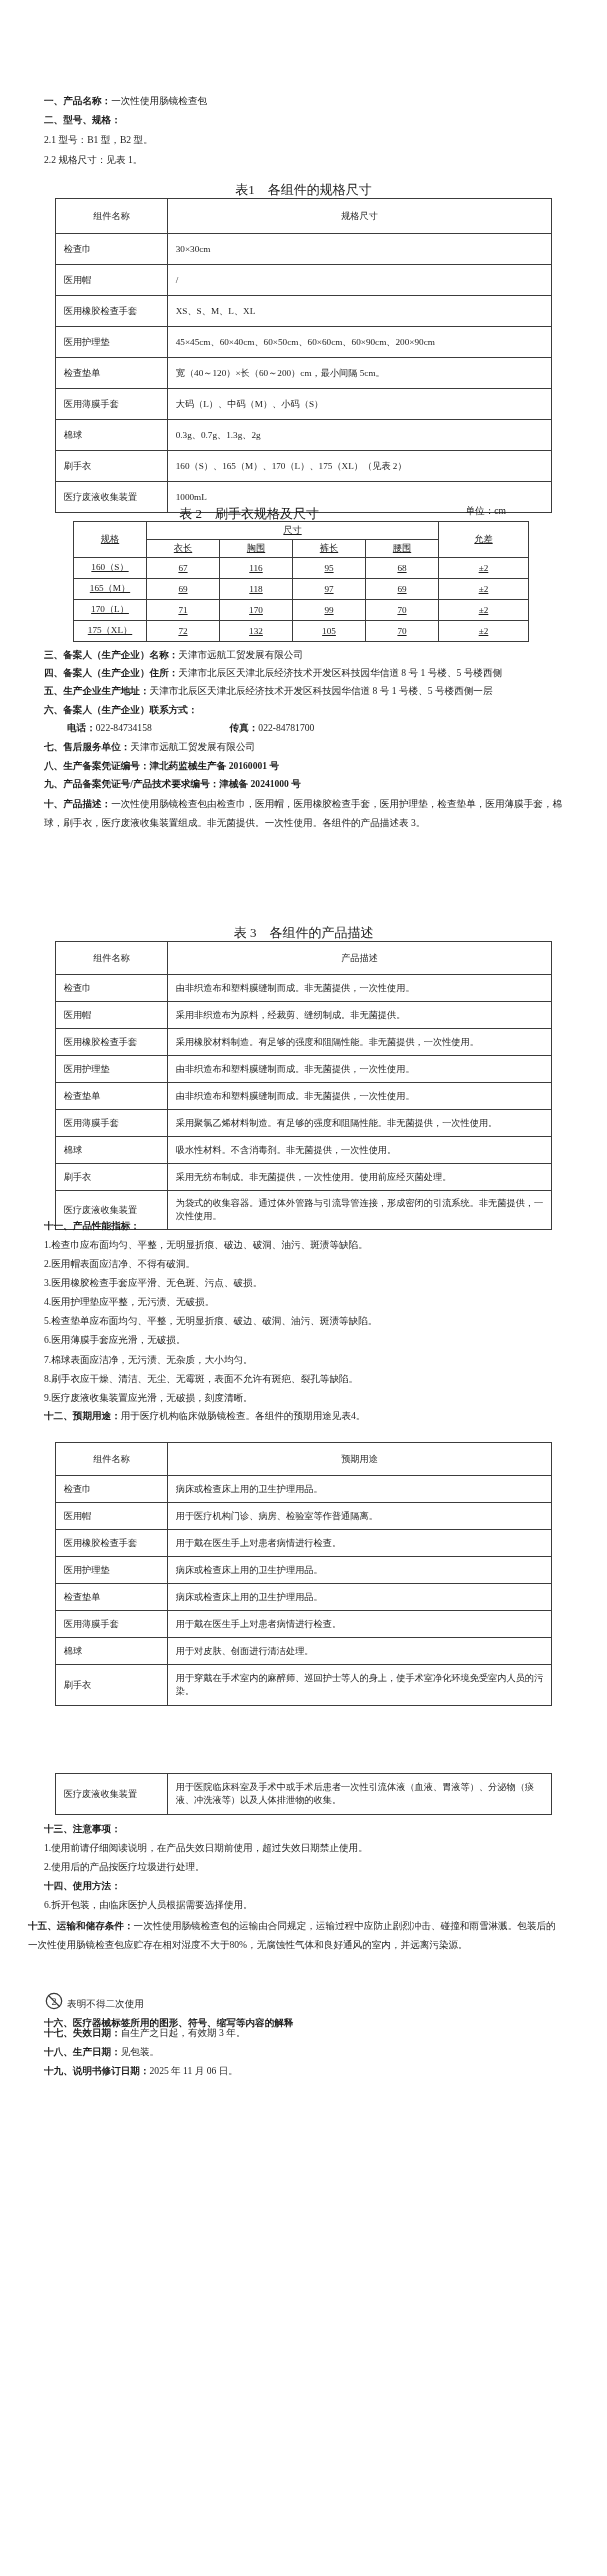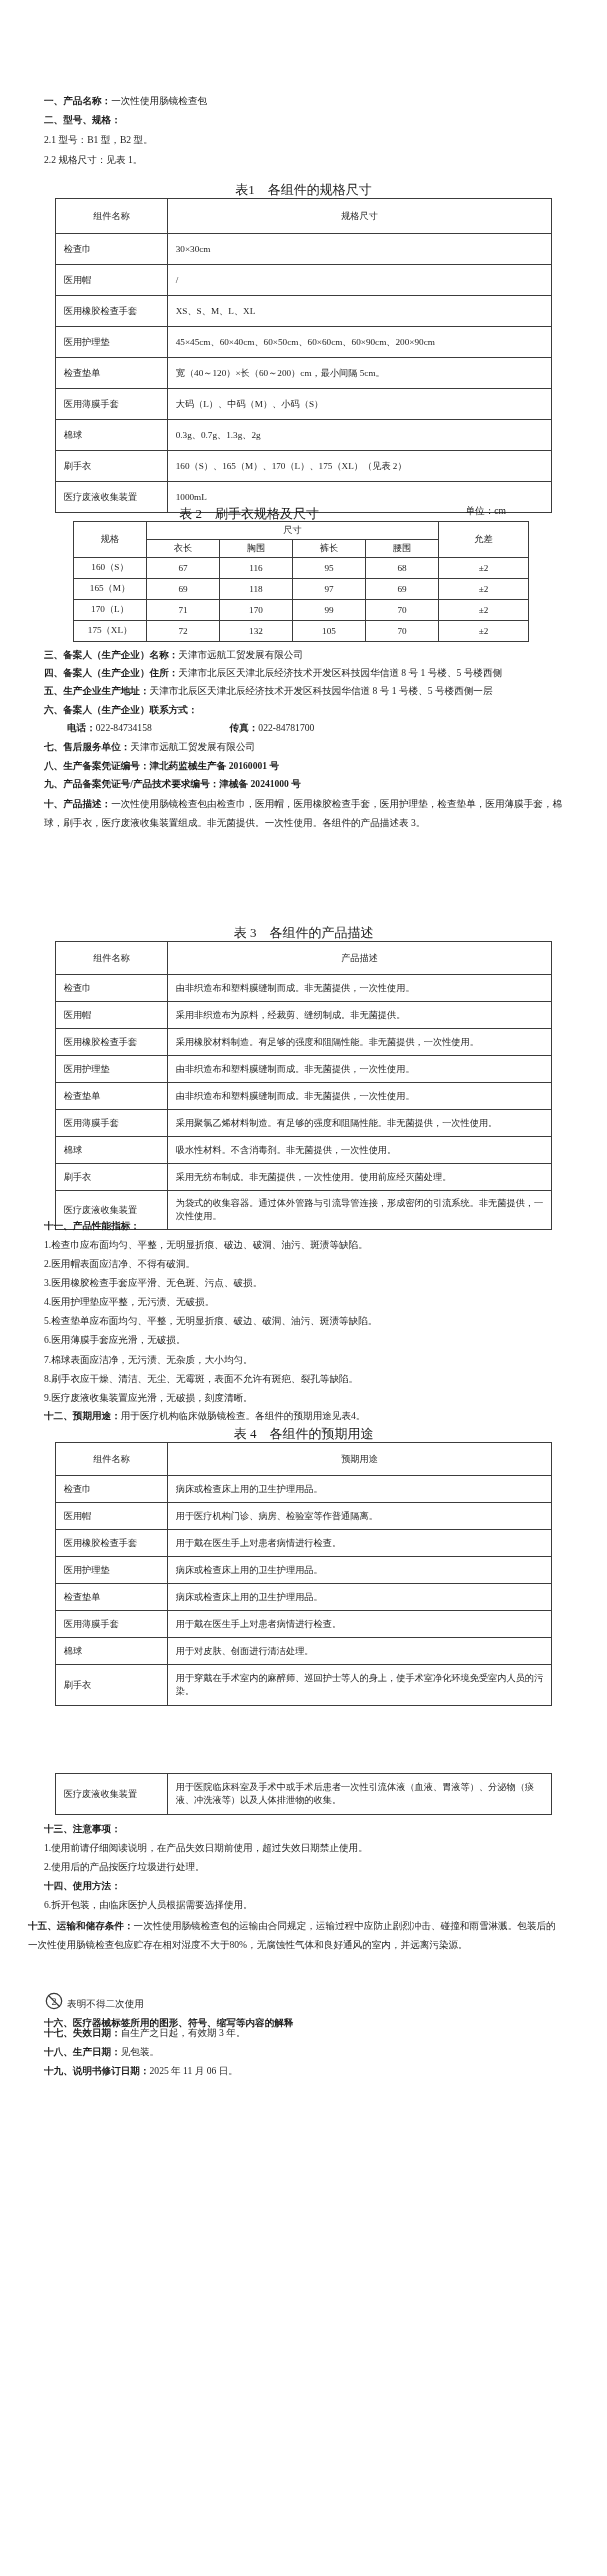--- a/index.html
+++ b/index.html
@@ -45,21 +45,21 @@
     font-size:9.2px;
     font-weight:normal;
     color:#1d1d1d;
     padding:1.5px 7.7px;
     vertical-align:middle;
     overflow:hidden;
   }
   .t1 th { text-align:center; height:31px; }
   .t1 td { height:27px; text-align:left; }
   .t1 thead th { border-bottom:1.5px solid #3c3c3c; }
-  .t2 th, .t2 td { text-align:center; padding:1.5px 3.1px; }
+  .t2 th, .t2 td { text-align:center; padding:1.5px 3.1px;text-decoration:underline; }
   .t2 .h1 { height:18.4px; }
   .t2 .h2 { height:17.6px; }
   .t2 td { height:17px; }
   .t2 thead { border-bottom:1.5px solid #3c3c3c; }
   .t3 th { text-align:center; height:29px; }
   .t3 td { height:23px; text-align:left; }
   .t3 thead th { border-bottom:1.5px solid #3c3c3c; }
   .t4 td.tall { height:37px; }
   .unitlbl {
     position:absolute;
@@ -280,21 +280,20 @@
   <div class="abs line" style="top:1275px; left:44px;">3.医用橡胶检查手套应平滑、无色斑、污点、破损。</div>
   <div class="abs line" style="top:1294px; left:44px;">4.医用护理垫应平整，无污渍、无破损。</div>
   <div class="abs line" style="top:1313px; left:44px;">5.检查垫单应布面均匀、平整，无明显折痕、破边、破洞、油污、斑渍等缺陷。</div>
   <div class="abs line" style="top:1332px; left:44px;">6.医用薄膜手套应光滑，无破损。</div>
   <div class="abs line" style="top:1352px; left:44px;">7.棉球表面应洁净，无污渍、无杂质，大小均匀。</div>
   <div class="abs line" style="top:1371px; left:44px;">8.刷手衣应干燥、清洁、无尘、无霉斑，表面不允许有斑疤、裂孔等缺陷。</div>
   <div class="abs line" style="top:1390px; left:44px;">9.医疗废液收集装置应光滑，无破损，刻度清晰。</div>
 
   <div class="abs line" style="top:1408px; left:44px;"><span class="lbl">十二、预期用途：</span><span>用于医疗机构临床做肠镜检查。各组件的预期用途见表4。</span></div>
 
-  <div class="abs tcap" style="top:1425px; left:55px; width:497px;">表 4　各组件的预期用途</div>
   <div class="abs" style="top:1442px; left:55px; width:497px;">
     <table class="t3 t4">
       <colgroup>
           <col style="width:112px">
           <col>
         </colgroup>
       <thead>
         <tr>
           <th>组件名称</th>
           <th>预期用途</th>

